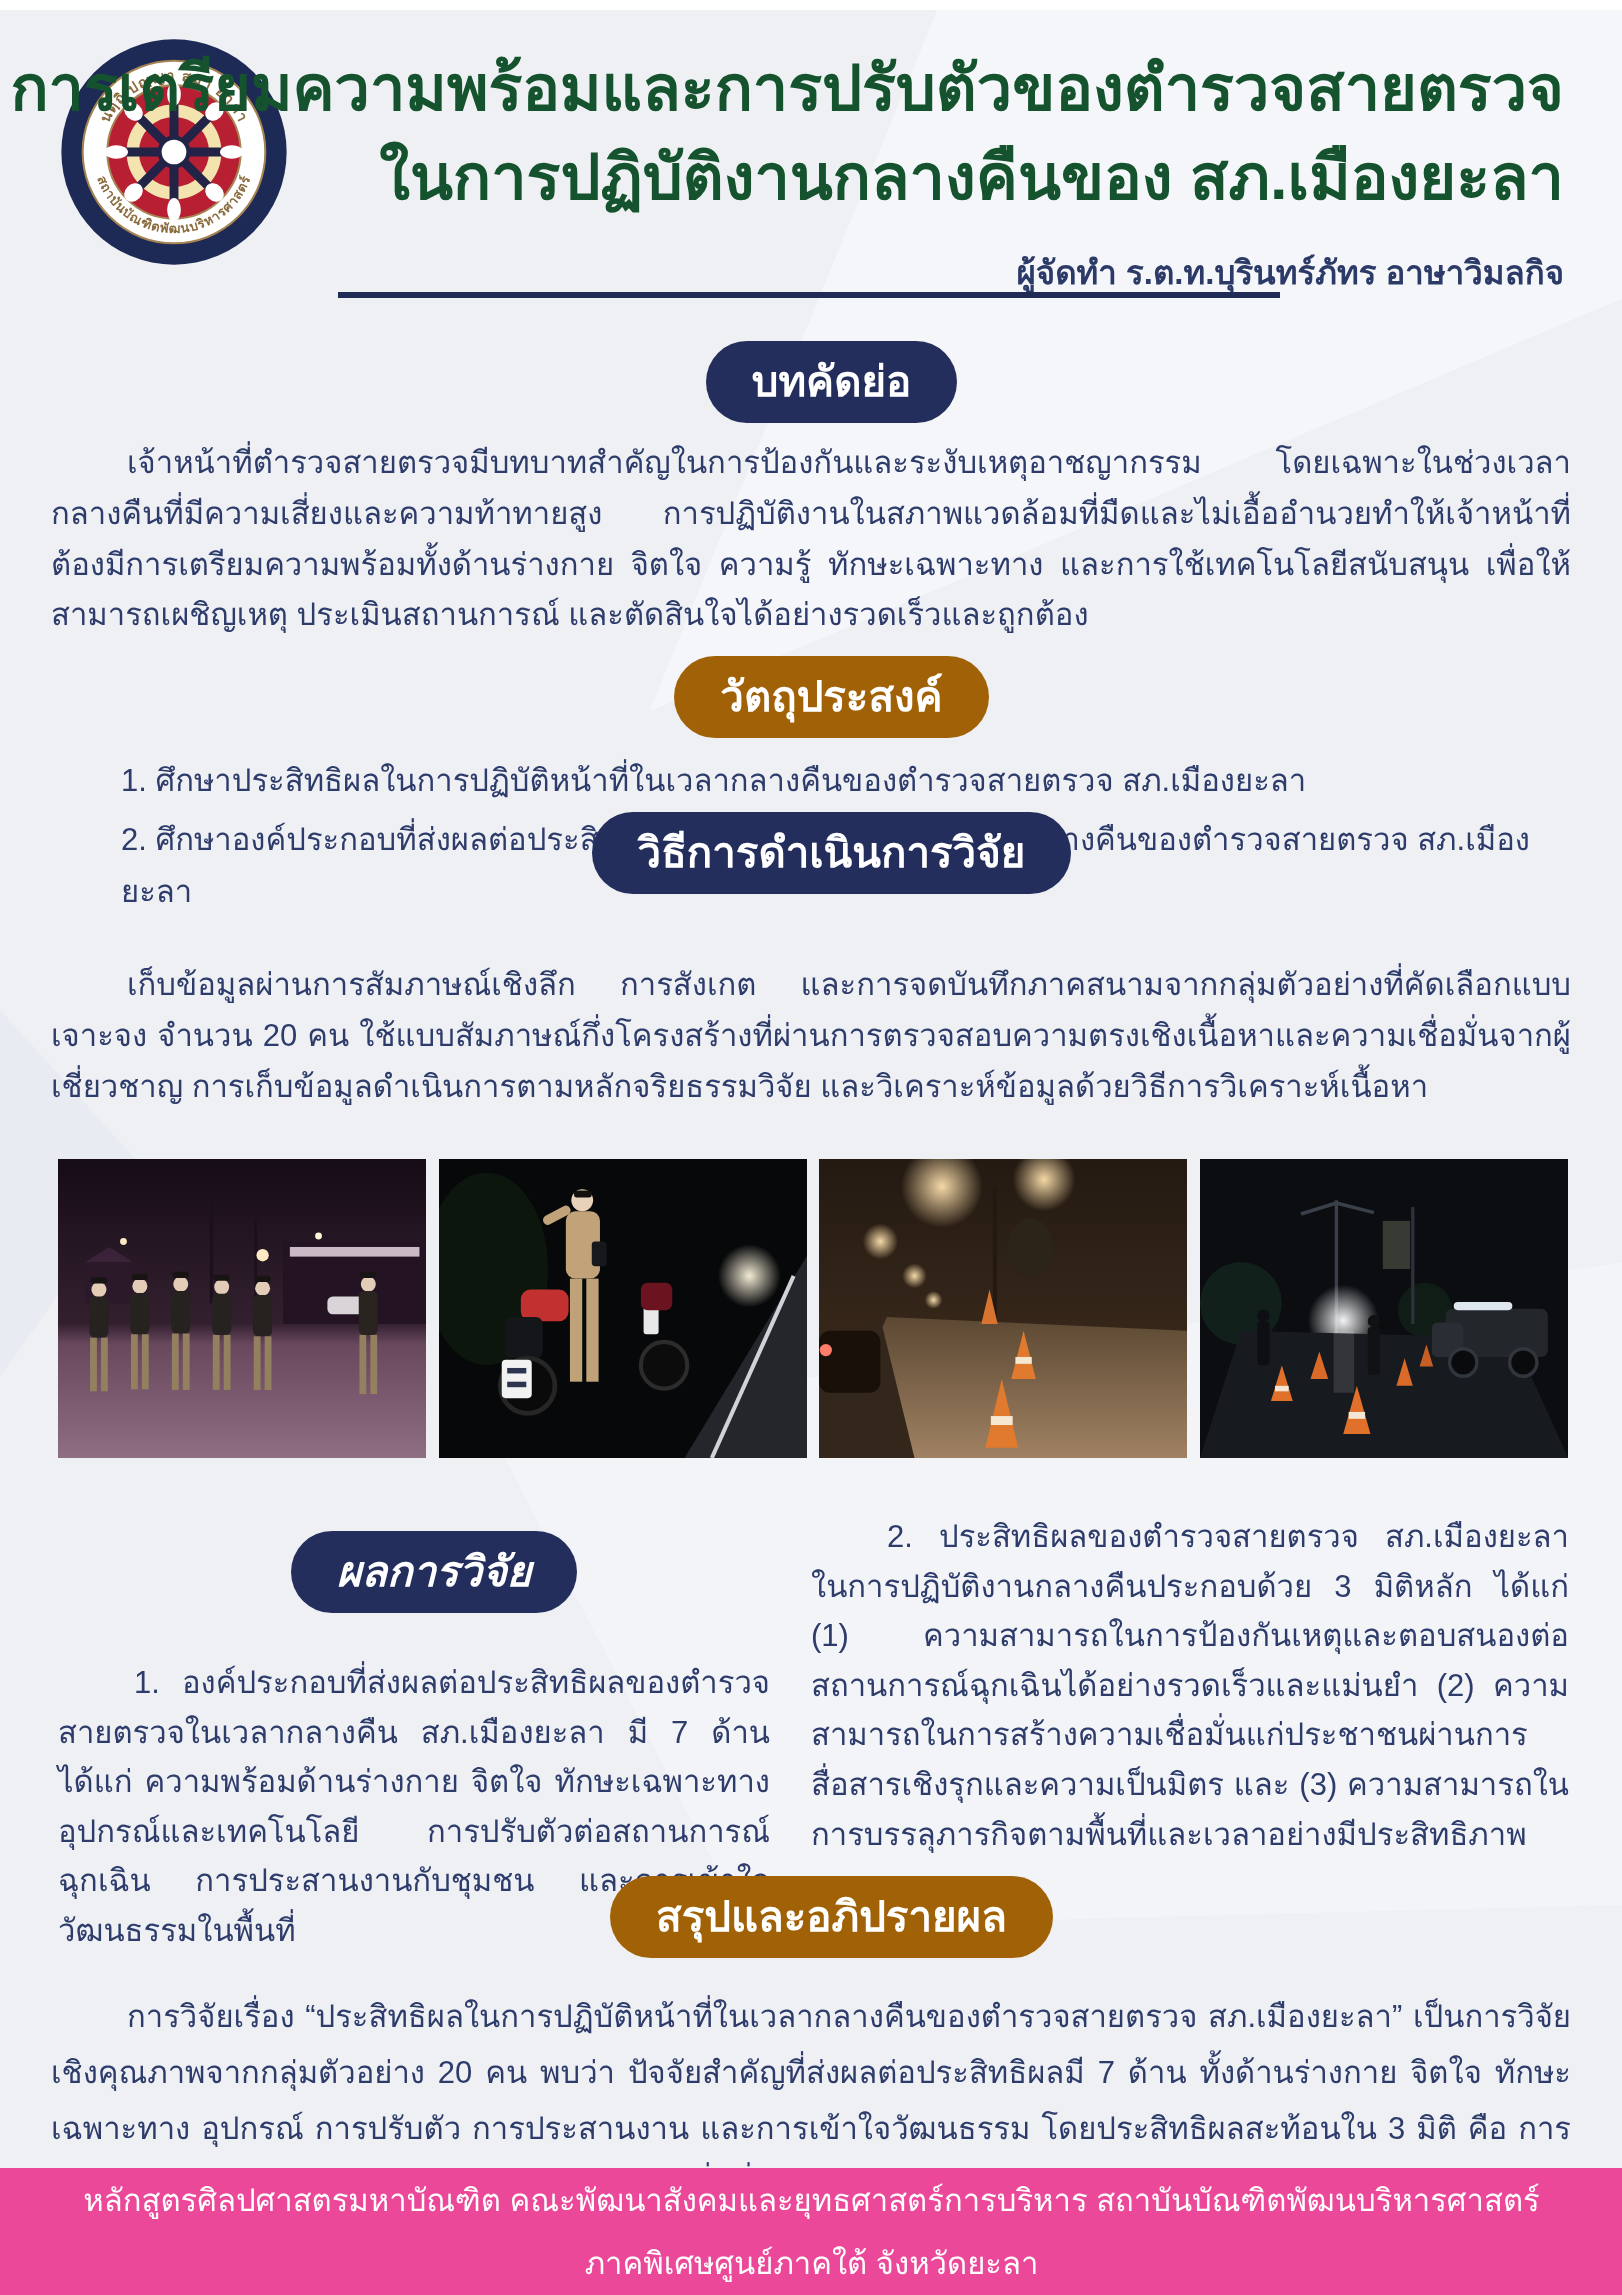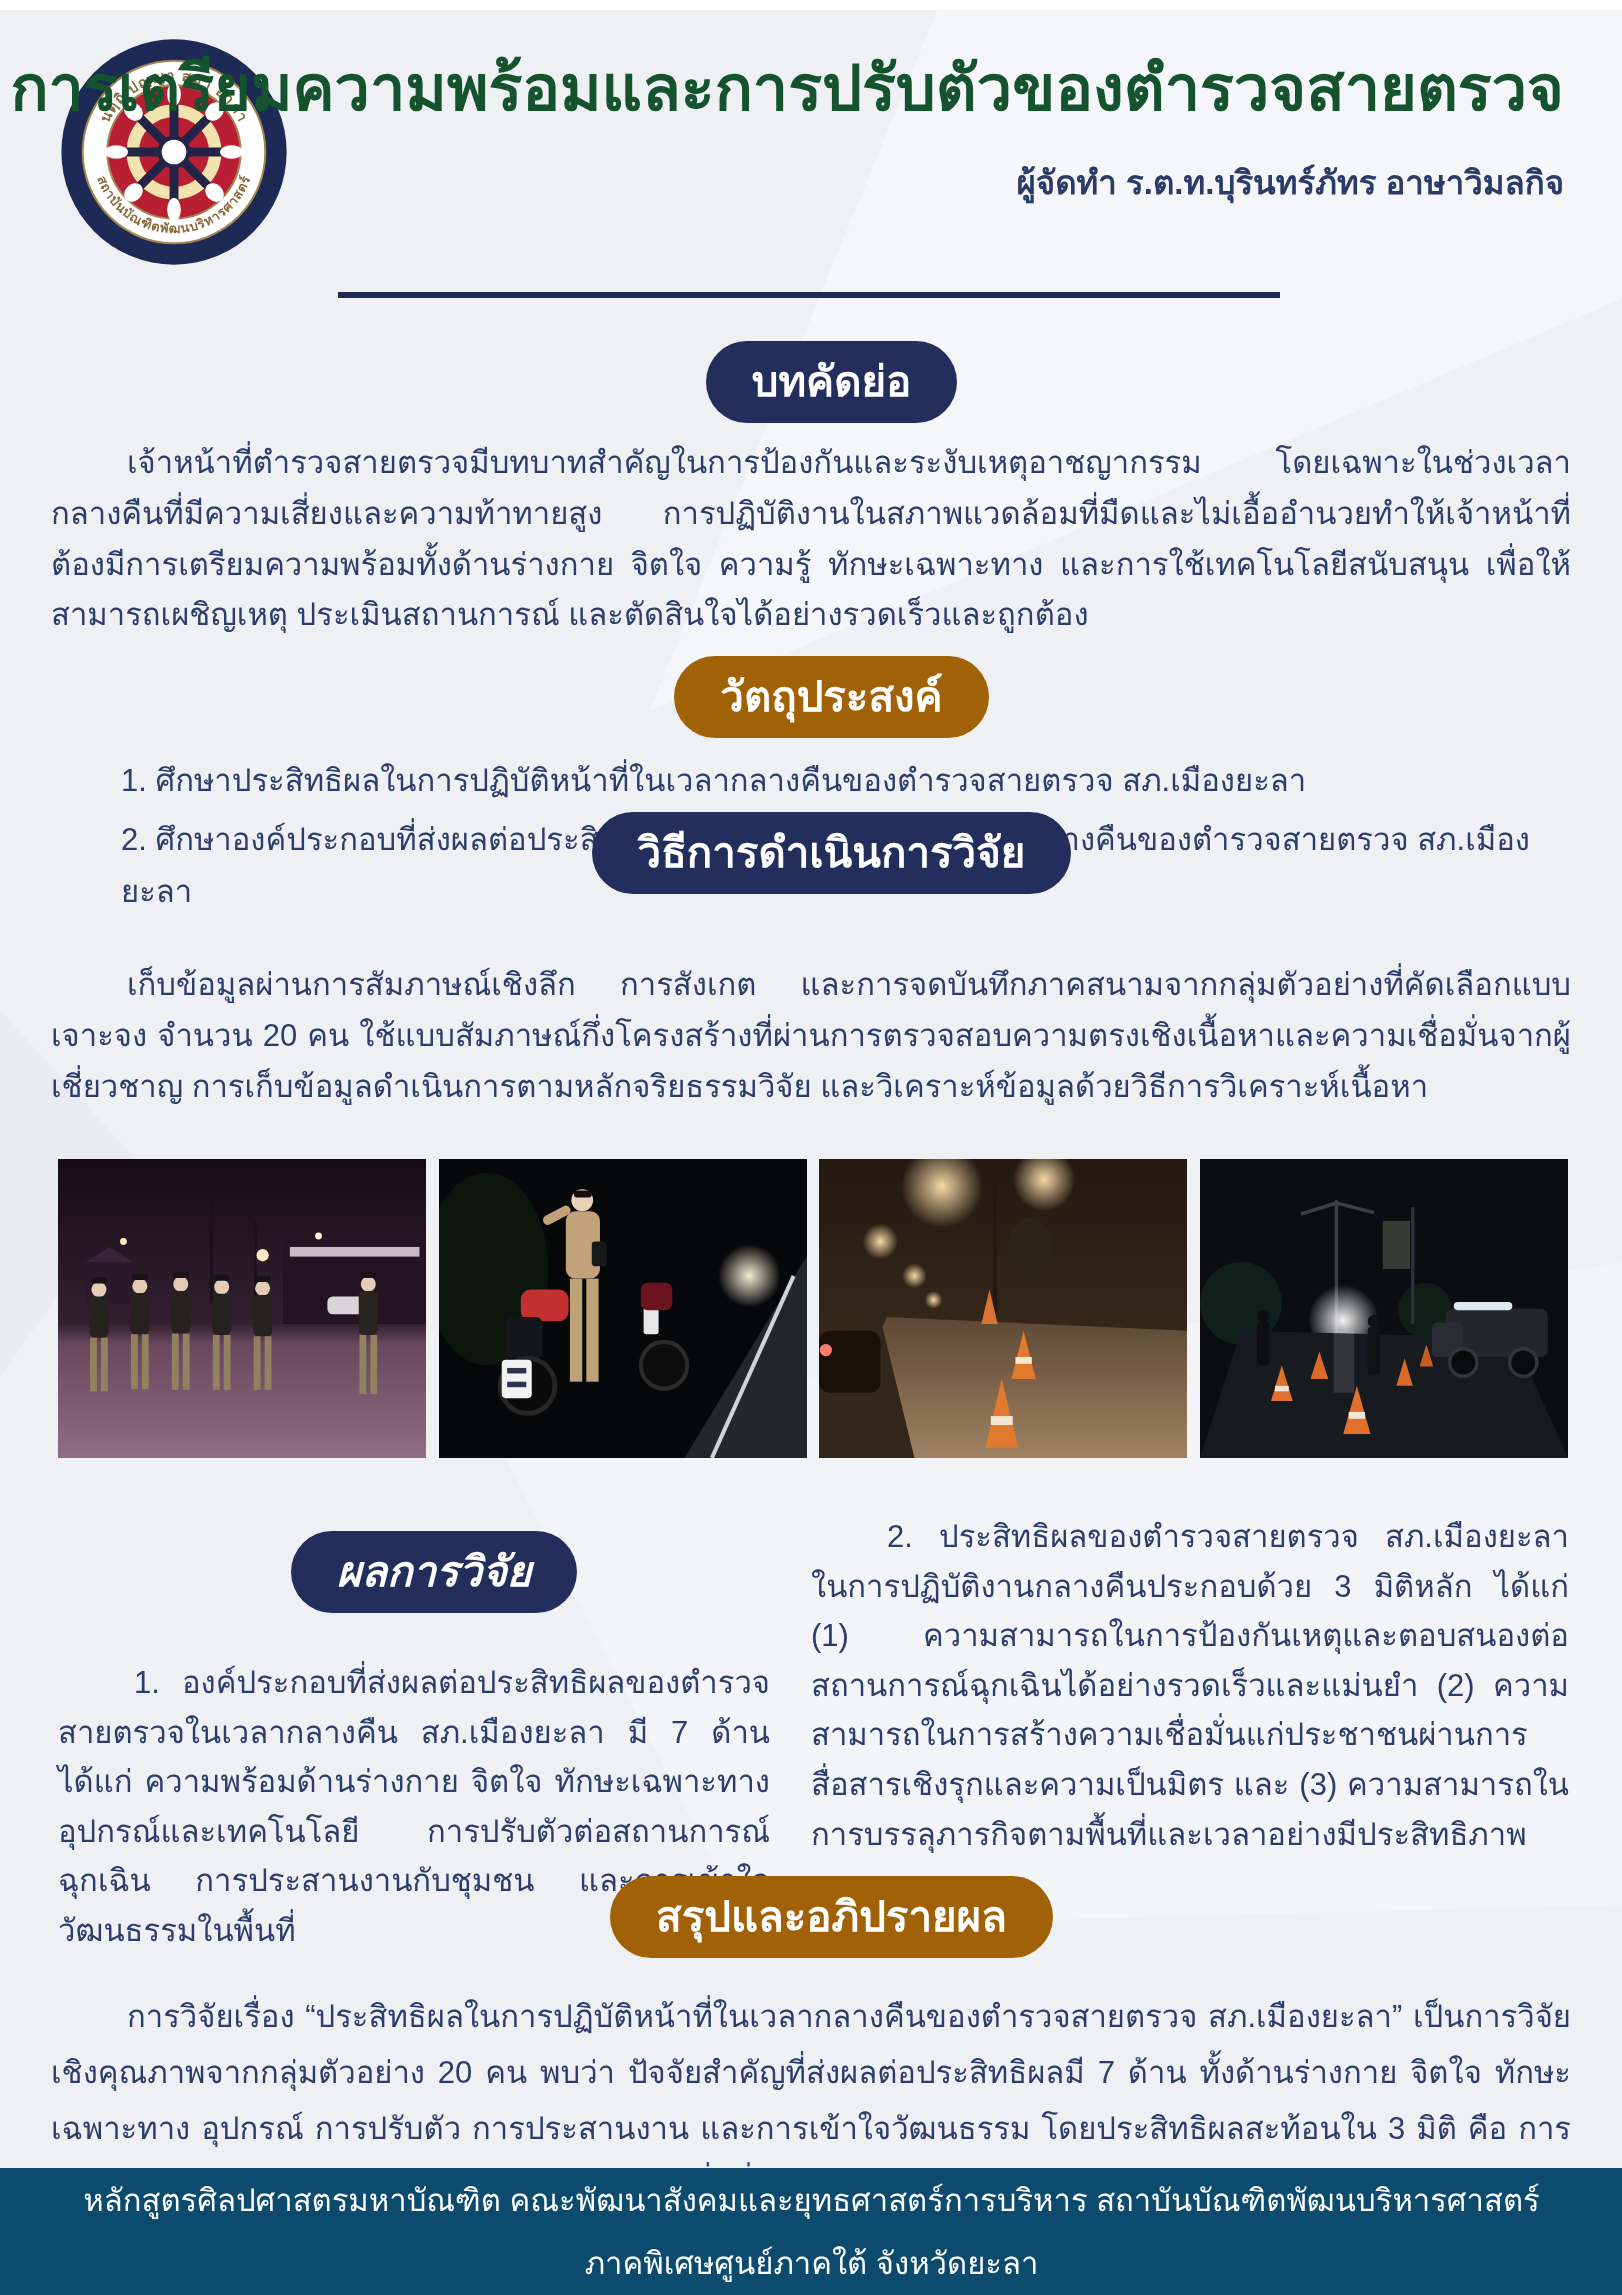--- a/index.html
+++ b/index.html
@@ -49,21 +49,21 @@
                display:flex; gap:12.3px; }
   .photo { flex:1 1 0; height:100%; overflow:hidden; background:#0b0d11; }
   .photo svg { width:100%; height:100%; display:block; }
 
   
   .results-left-text  { left:58px;  top:1658px; width:712px; line-height:1.60; }
   .results-right-text { left:811px; top:1512px; width:758px; line-height:1.60; }
 
   
   .footer { position:absolute; left:0; top:2168px; width:100%; height:127px;
-            background:#0c4a6e; color:#ffffff; display:flex; flex-direction:column;
+            background:#ec4899; color:#ffffff; display:flex; flex-direction:column;
             justify-content:center; align-items:center; gap:12.3px; }
   .footer-line { font-size:31px; text-align:center; white-space:nowrap; }
 </style>
 </head>
 <body>
 
 <div class="page">
 
   <div class="bg-shape bg-band-a"></div>
   <div class="bg-shape bg-band-b"></div>
@@ -106,20 +106,21 @@
         <textPath href="#arcTop" startOffset="50%" text-anchor="middle">นตฺถิ ปญฺญา สมา อาภา</textPath>
       </text>
       <text font-size="19" font-weight="bold" fill="#8a6b3e" letter-spacing="1">
         <textPath href="#arcBottom" startOffset="50%" text-anchor="middle">สถาบันบัณฑิตพัฒนบริหารศาสตร์</textPath>
       </text>
     </svg>
   </div>
 
   <div class="title-block">
     <div class="title-line">การเตรียมความพร้อมและการปรับตัวของตำรวจสายตรวจ</div>
+    <div class="title-line">ในการปฏิบัติงานกลางคืนของ สภ.เมืองยะลา</div>
     <div class="byline">ผู้จัดทำ ร.ต.ท.บุรินทร์ภัทร อาษาวิมลกิจ</div>
   </div>
   <div class="divider"></div>
 
   <div class="pill-row" style="top:341px;">
     <span class="pill navy">บทคัดย่อ</span>
   </div>
   <div class="para indent" style="left:51px; top:438px; width:1520px;">เจ้าหน้าที่ตำรวจสายตรวจมีบทบาทสำคัญในการป้องกันและระงับเหตุอาชญากรรม โดยเฉพาะในช่วงเวลากลางคืนที่มีความเสี่ยงและความท้าทายสูง การปฏิบัติงานในสภาพแวดล้อมที่มืดและไม่เอื้ออำนวยทำให้เจ้าหน้าที่ต้องมีการเตรียมความพร้อมทั้งด้านร่างกาย จิตใจ ความรู้ ทักษะเฉพาะทาง และการใช้เทคโนโลยีสนับสนุน เพื่อให้สามารถเผชิญเหตุ ประเมินสถานการณ์ และตัดสินใจได้อย่างรวดเร็วและถูกต้อง</div>
 
   <div class="pill-row" style="top:656px;">

